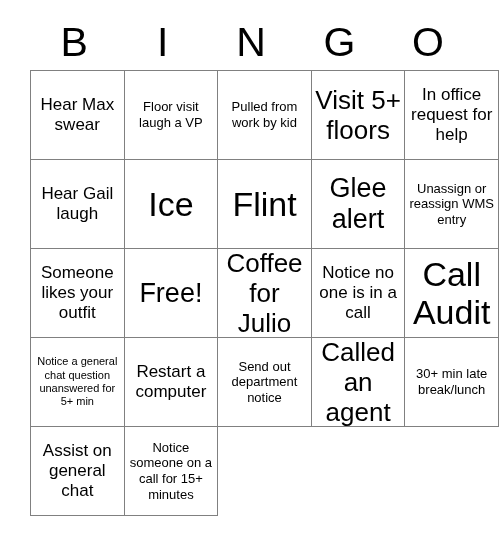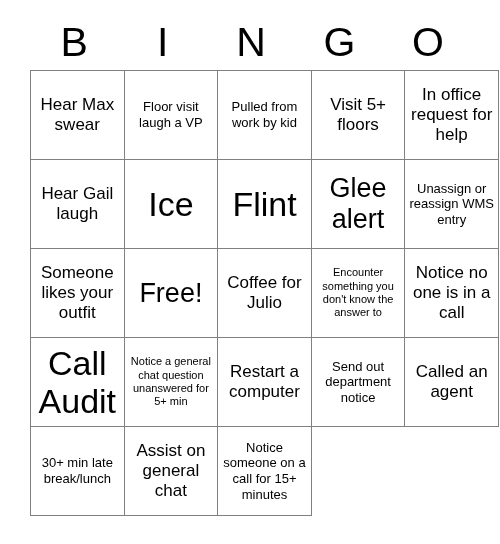--- a/index.html
+++ b/index.html
@@ -79,21 +79,21 @@
     line-height: 1.18;
     color: #000000;
     word-wrap: break-word;
     font-family: "Liberation Sans", sans-serif;
   }
 
   
   .sz-xs  { font-size: 11px; line-height: 1.22; }
   .sz-sm  { font-size: 13px; line-height: 1.20; }
   .sz-md  { font-size: 17px; line-height: 1.18; }
-  .sz-lg  { font-size: 17px; line-height: 1.16; }
+  .sz-lg  { font-size: 26px; line-height: 1.16; }
   .sz-xl  { font-size: 27px; line-height: 1.14; text-align: center; }
   .sz-xxl { font-size: 34px; line-height: 1.12; }
 </style>
 </head>
 <body>
 
 <div id="bingo-card">
 
   <div id="header-row">
     <div class="header-letter">B</div>
@@ -138,23 +138,20 @@
       </div>
     <div class="cell">
         <span class="cell-text sz-md">Someone likes your outfit</span>
       </div>
     <div class="cell">
         <span class="cell-text sz-xl">Free!</span>
       </div>
     <div class="cell">
         <span class="cell-text sz-lg">Coffee for Julio</span>
       </div>
-    <div class="cell">
-        <span class="cell-text sz-xs">Encounter something you don't know the answer to</span>
-      </div>
 
     <div class="cell">
         <span class="cell-text sz-md">Notice no one is in a call</span>
       </div>
     <div class="cell">
         <span class="cell-text sz-xxl">Call Audit</span>
       </div>
     <div class="cell">
         <span class="cell-text sz-xs">Notice a general chat question unanswered for 5+ min</span>
       </div>

